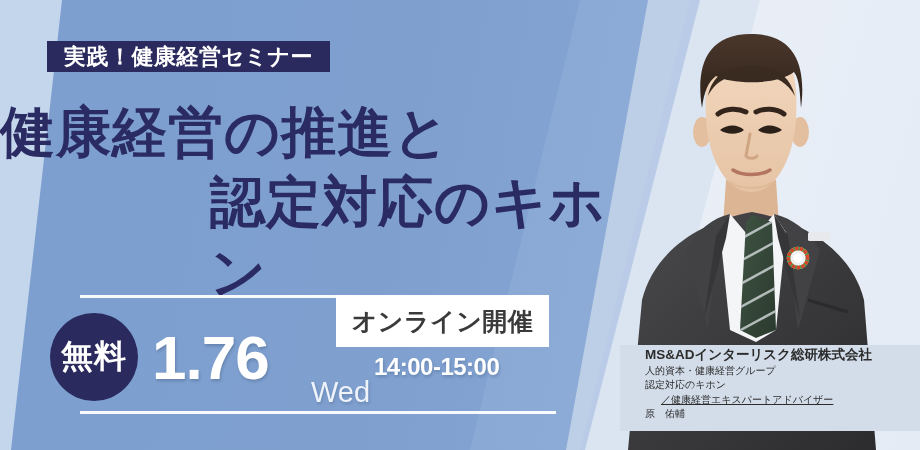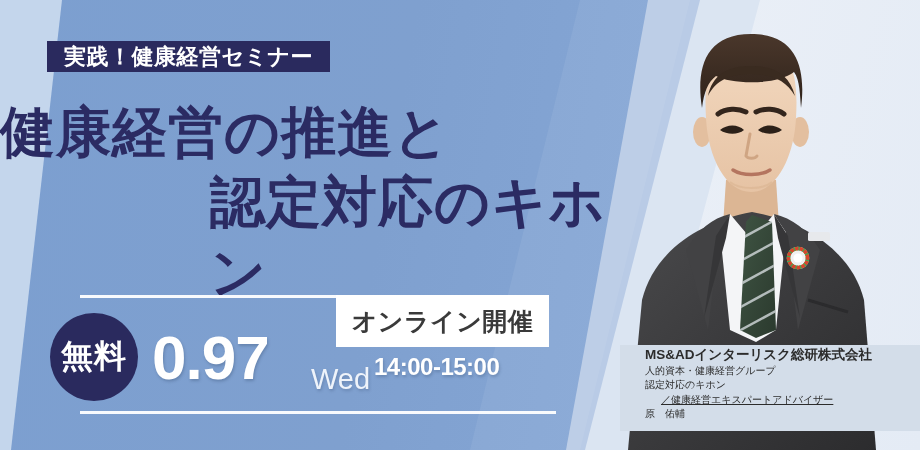--- a/index.html
+++ b/index.html
@@ -93,21 +93,21 @@
   }
 
   
   .date-big{
     position:absolute;left:152px;top:327px;
     color:#ffffff;font-size:62px;font-weight:bold;line-height:1;
     letter-spacing:-1px;
     text-shadow:1px 2px 3px rgba(40,60,95,.28);
   }
   .dow{
-    position:absolute;left:311px;top:365px;
+    position:absolute;left:311px;top:378px;
     color:#eef3fa;font-size:29px;font-weight:normal;line-height:1;
     text-shadow:1px 2px 3px rgba(40,60,95,.25);
   }
   .time{
     position:absolute;left:374px;top:355px;
     color:#ffffff;font-size:24px;font-weight:bold;line-height:1;
     letter-spacing:-.5px;
     text-shadow:1px 2px 3px rgba(40,60,95,.28);
   }
 
@@ -231,21 +231,21 @@
   <div class="headline">
     <span class="l1">健康経営の推進と</span>
     <span class="l2">認定対応のキホン</span>
   </div>
 
   <div class="rule-top"></div>
   <div class="rule-bottom"></div>
 
   <div class="free-badge">無料</div>
 
-  <div class="date-big">0.97</div>
+  <div class="date-big">1.76</div>
   <div class="dow">Wed</div>
   <div class="time">14:00-15:00</div>
 
   <div class="online-box">オンライン開催</div>
 
   <div class="speaker">
     <div class="org">MS&amp;ADインターリスク総研株式会社</div>
     <div class="ln">人的資本・健康経営グループ</div>
     <div class="ln">認定対応のキホン</div>
     <div class="ln indent">／健康経営エキスパートアドバイザー</div>

